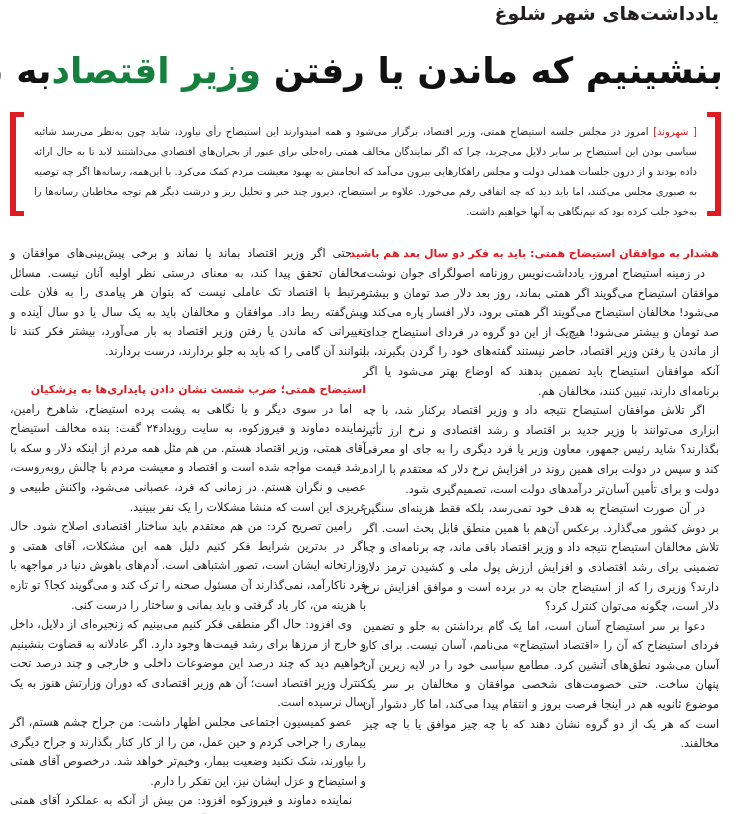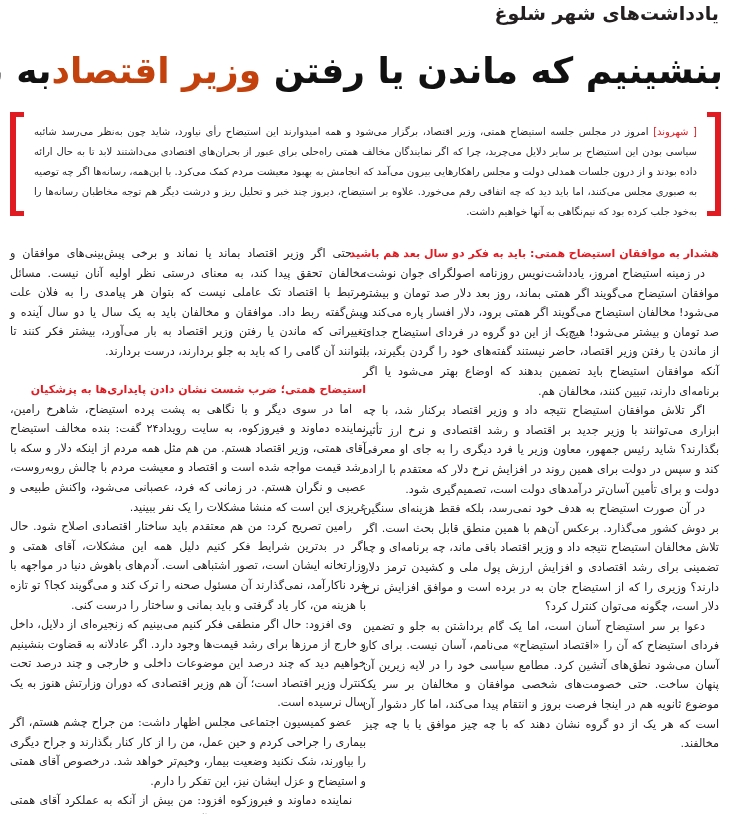--- a/index.html
+++ b/index.html
@@ -10,21 +10,21 @@
   .page { direction: rtl; position: relative; width: 731px; height: 814px; }
   .kicker {
     position: absolute; top: 2px; right: 12px;
     font-size: 19px; font-weight: bold; color: #231f20; white-space: nowrap;
   }
   .headline {
     position: absolute; top: 38px; left: 8px; right: 8px;
     font-size: 36px; font-weight: bold; line-height: 66px;
     color: #111; text-align: center; white-space: nowrap; letter-spacing: -1.5px;
   }
-  .headline .red { color: #c2410c; }
+  .headline .red { color: #15803d; }
   .lead {
     position: absolute; top: 112px; left: 10px; right: 10px; height: 108px;
   }
   .bracket {
     position: absolute; top: 0; width: 14px; height: 104px;
     border-top: 5px solid #e11b22; border-bottom: 5px solid #e11b22;
     box-sizing: border-box;
   }
   .bracket.right { right: 0; border-right: 6px solid #e11b22; }
   .bracket.left { left: 0; border-left: 6px solid #e11b22; }

